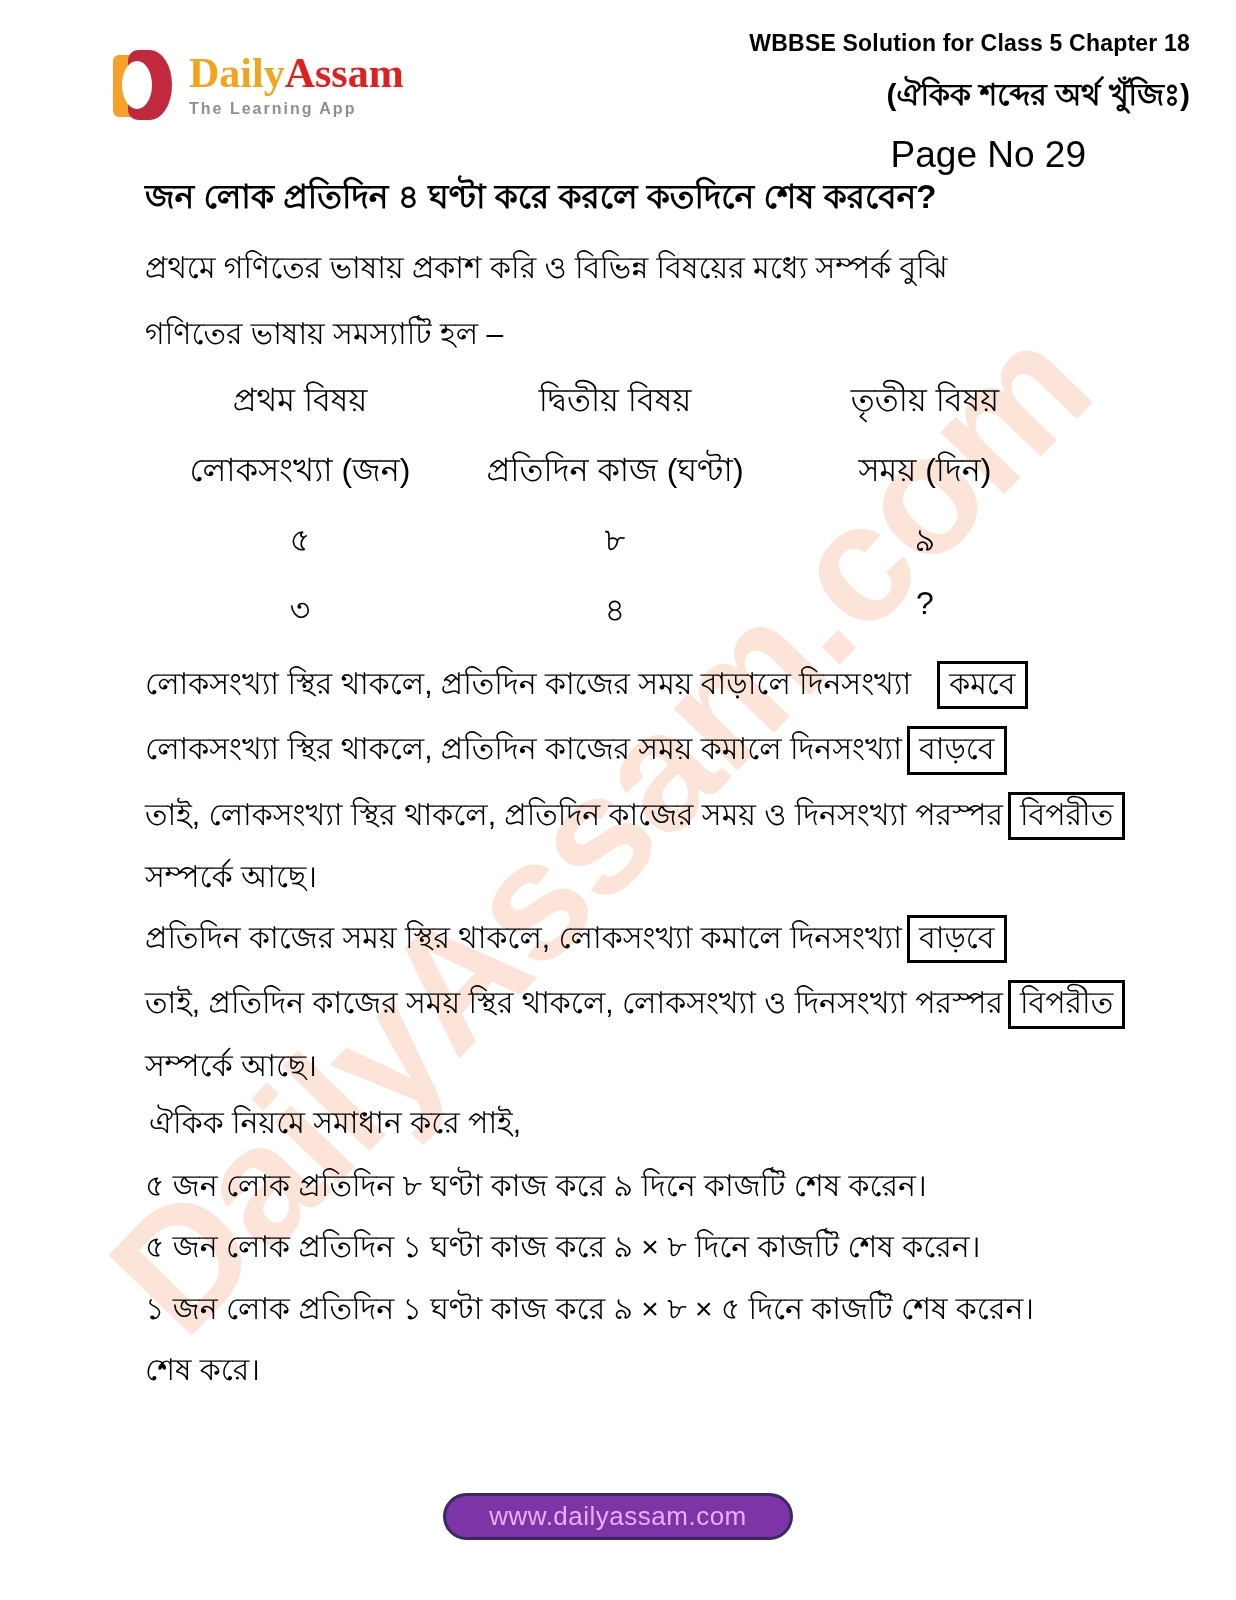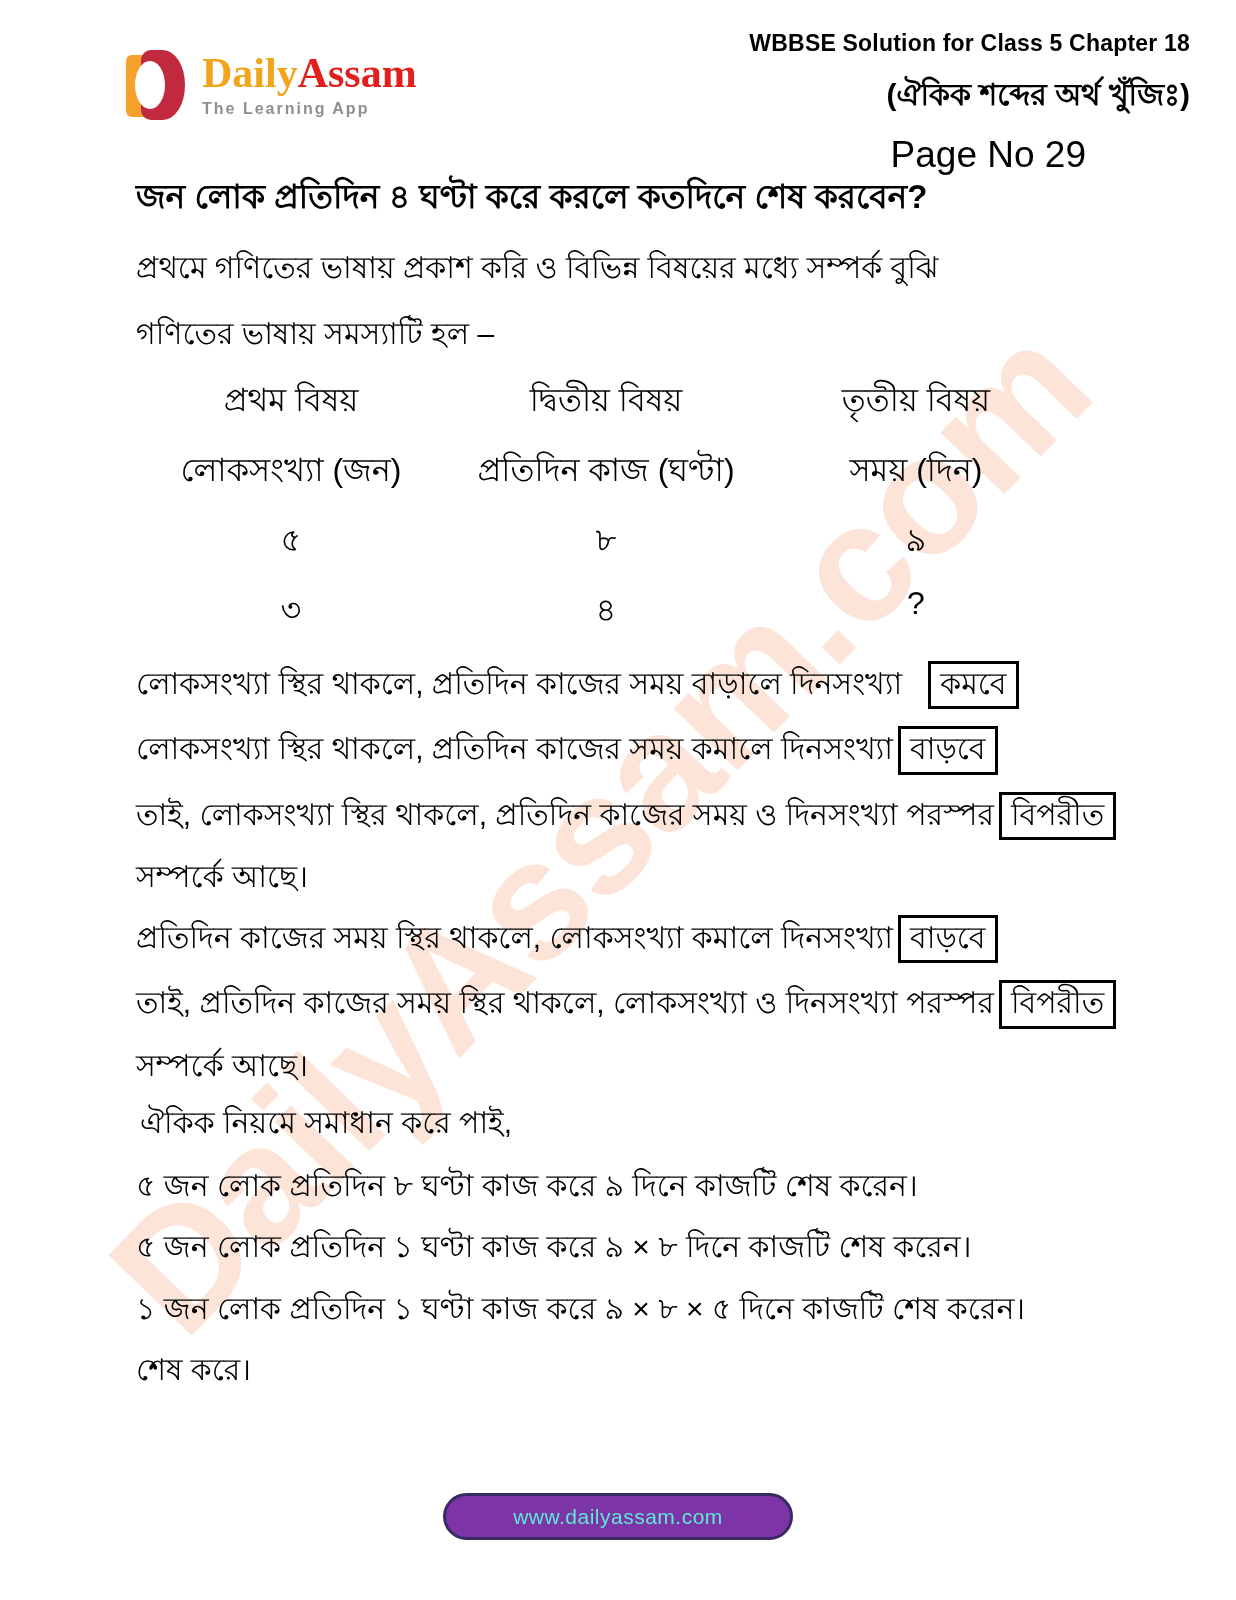--- a/index.html
+++ b/index.html
@@ -22,21 +22,21 @@
     letter-spacing: -2px;
     color: #fce5d8;
     white-space: nowrap;
     z-index: 0;
     user-select: none;
   }
 
   .layer { position: absolute; inset: 0; z-index: 1; }
 
   
-  .logo { position: absolute; left: 126px; top: 50px; display: flex; align-items: flex-start; }
+  .logo { position: absolute; left: 113px; top: 50px; display: flex; align-items: flex-start; }
   .logo-mark { position: relative; width: 62px; height: 70px; flex: 0 0 auto; }
   .logo-bar {
     position: absolute; left: 0; top: 5px; width: 28px; height: 62px;
     background: #f5a12b; border-radius: 6px 0 0 6px;
   }
   .logo-crescent {
     position: absolute; left: 15px; top: 0; width: 44px; height: 70px;
     background: #c1293f; border-radius: 10px 50% 50% 10px / 10px 50% 50% 10px;
   }
   .logo-crescent::after {
@@ -49,21 +49,21 @@
   .logo-word .assam { color: #e11f1d; }
   .logo-tagline { margin-top: 6px; font-size: 16px; font-weight: bold; letter-spacing: 2px; color: #8f8f8f; }
 
   
   .header-right { position: absolute; top: 30px; right: 46px; text-align: right; }
   .header-line1 { font-size: 23px; font-weight: 600; letter-spacing: 0.2px; }
   .header-line2 { margin-top: 18px; font-size: 27px; font-weight: bold; }
   .header-page { margin-top: 18px; margin-right: 104px; font-size: 37px; font-weight: 500; }
 
   
-  .content { position: absolute; left: 136px; top: 175px; right: 36px; }
+  .content { position: absolute; left: 145px; top: 175px; right: 36px; }
   .bn { font-size: 30px; line-height: 1.35; }
   .question { font-size: 33px; font-weight: bold; white-space: nowrap; margin-bottom: 28px; }
   .intro1 { margin-bottom: 26px; white-space: nowrap; }
   .intro2 { margin-bottom: 20px; white-space: nowrap; }
 
   .table { display: grid; grid-template-columns: 290px 340px 280px; margin-left: 10px; row-gap: 16px; margin-bottom: 22px; }
   .table .cell { text-align: center; font-size: 32px; }
 
   .rel-line { margin-bottom: 17px; white-space: nowrap; }
   .boxed {
@@ -83,21 +83,21 @@
     position: absolute;
     left: 50%; top: 1493px;
     transform: translateX(-50%);
     width: 350px; height: 47px;
     background: #7c34a7;
     border: 3px solid #392a63;
     border-radius: 24px;
     display: flex; align-items: center; justify-content: center;
     z-index: 2;
   }
-  .footer-pill span { font-size: 21px; color: #5eead4; letter-spacing: 0.5px; }
+  .footer-pill span { font-size: 26px; color: #f0abfc; letter-spacing: 0.5px; }
 </style>
 </head>
 <body>
 
 <div class="watermark">DailyAssam.com</div>
 
 <div class="layer">
 
   <div class="logo">
     <div class="logo-mark">

